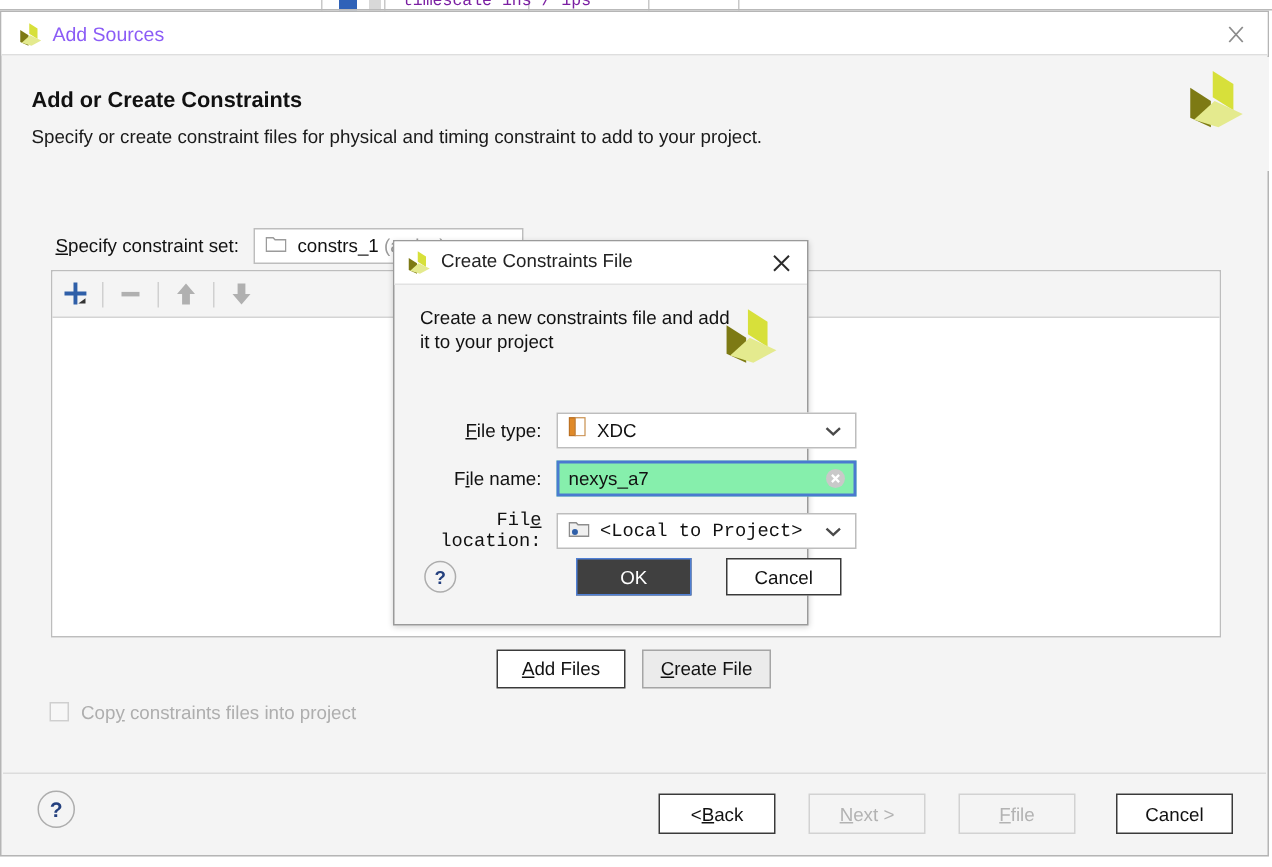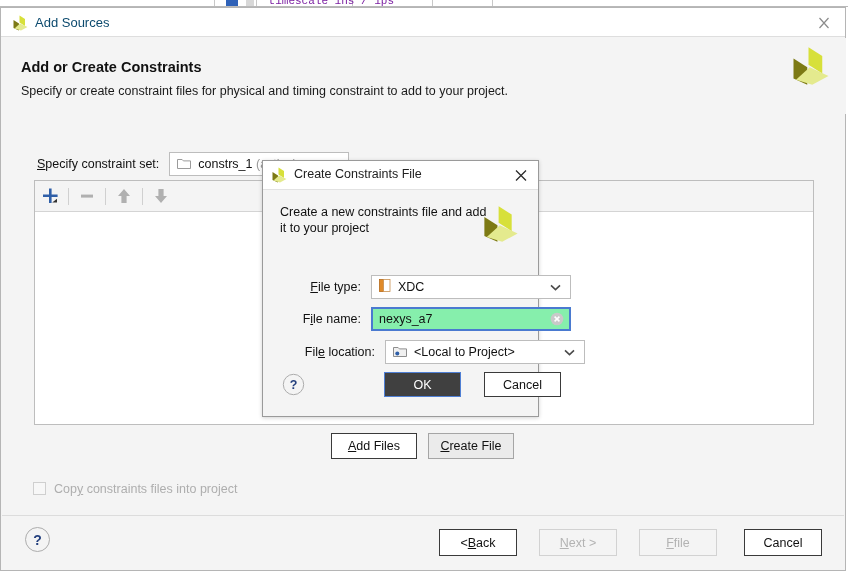--- a/index.html
+++ b/index.html
@@ -43,21 +43,21 @@
   #titlebar {
     position: relative;
     height: 29px;
     background: #ffffff;
     border-bottom: 1px solid #dedede;
     box-sizing: border-box;
   }
   #titlebar .tb-logo { position: absolute; left: 11px; top: 7px; width: 17px; height: 16px; }
   #titlebar .tb-text {
     position: absolute; left: 34px; top: 6px;
-    font-size: 13px; color: #0c4a6e; line-height: 17px;
+    font-size: 13px; color: #8b5cf6; line-height: 17px;
   }
   #titlebar .tb-close {
     position: absolute; right: 8px; top: 3px;
     width: 26px; height: 24px; cursor: pointer;
   }
 
   
   #hdr {
     position: absolute; left: 1px; top: 30px; width: 844px; height: 76px;
     background: #f4f4f4;
@@ -142,21 +142,21 @@
   .btn.focusish { background: #ebebeb; border-color: #a5a5a5; }
   .btn.strong { border-color: #3a3a3a; }
   .btn.disabled {
     color: #b3b3b3; border-color: #d2d2d2; background: #f4f4f4; cursor: default;
   }
   #btn-addfiles { position: absolute; left: 311px; top: 319px; width: 86px; }
   #btn-createfile { position: absolute; left: 408px; top: 319px; width: 86px; }
 
   
   #copy-row {
-    position: absolute; left: 13px; top: 368px;
+    position: absolute; left: 13px; top: 354px;
     display: flex; 
   }
   #copy-row .cbx {
     width: 13px; height: 13px;
     border: 1px solid #cfcfcf; background: #f7f7f7;
     box-sizing: border-box; margin-right: 8px;
   }
   #copy-row .cbx-lbl { font-size: 12.5px; color: #aeaeae; }
 
   
@@ -206,21 +206,21 @@
   }
   #modal-logo { position: absolute; right: 16px; top: 44px; width: 42px; height: 38px; }
 
   .m-field { position: absolute; display: flex; align-items: center; }
   .m-field .m-lbl {
     width: 78px; text-align: right; margin-right: 10px;
     font-size: 12.5px; color: #111111;
   }
   #f-type { left: 20px; top: 114px; }
   #f-name { left: 20px; top: 146px; }
-  #f-loc  { left: 34px; top: 179px; }
+  #f-loc  { left: 20px; top: 179px; font-family: Liberation Mono, monospace; }
   .m-field .combo { width: 200px; }
 
   .textin {
     position: relative;
     width: 200px; height: 24px;
     background: #86efac;
     border: 2px solid #4a7ad0;
     box-sizing: border-box;
     display: flex; align-items: center;
     cursor: text;

